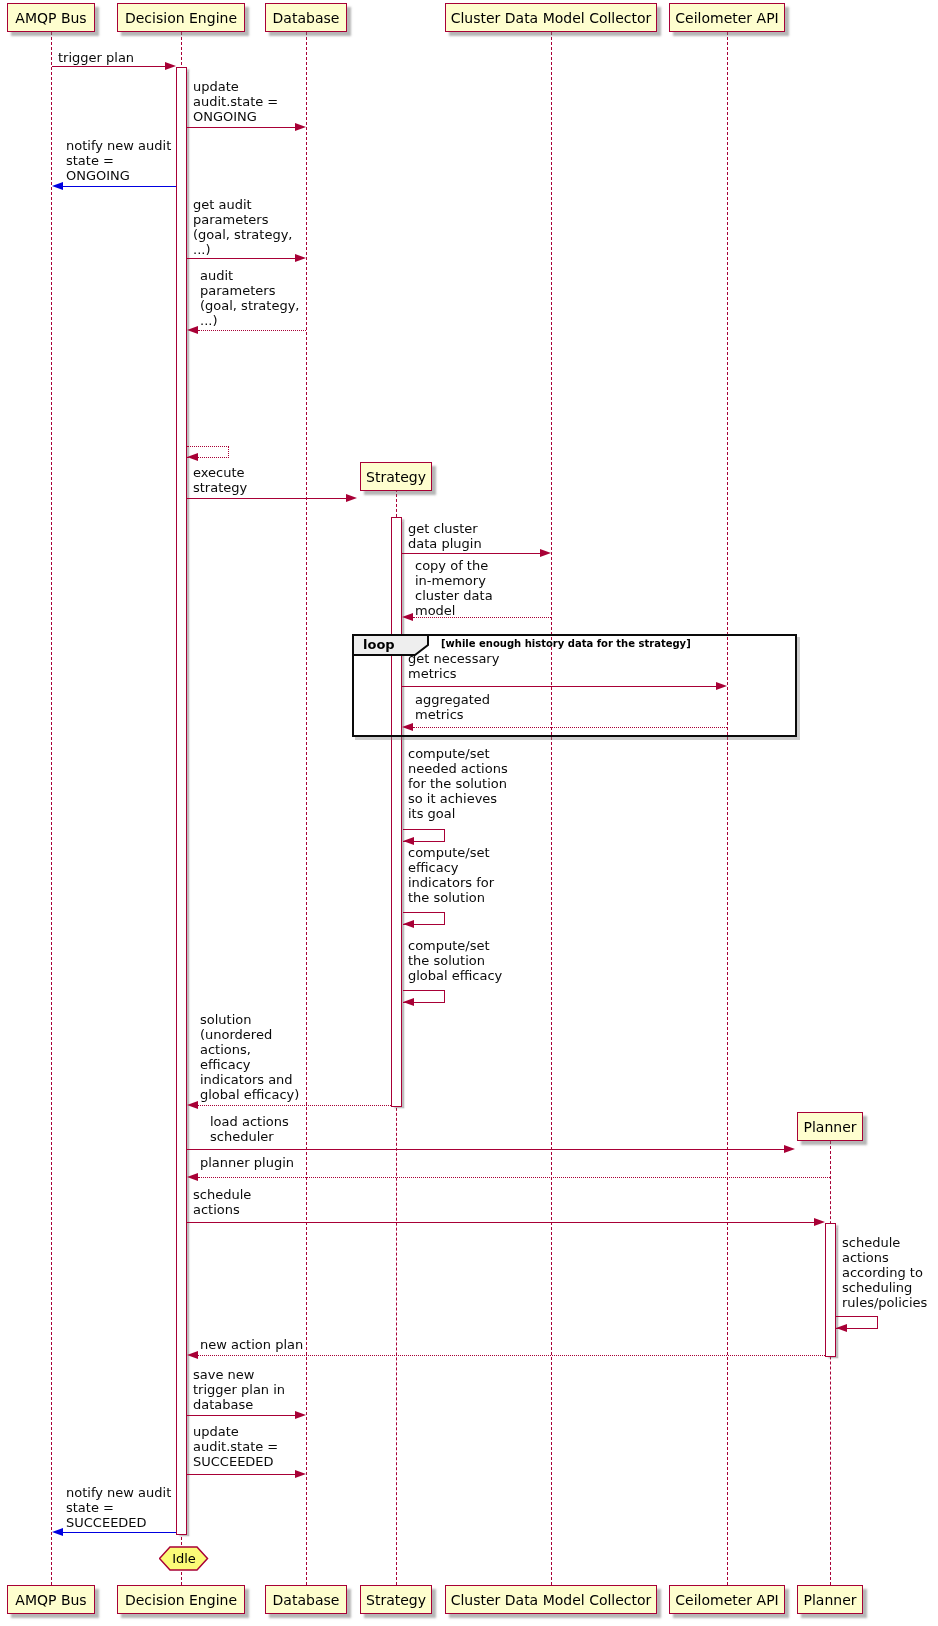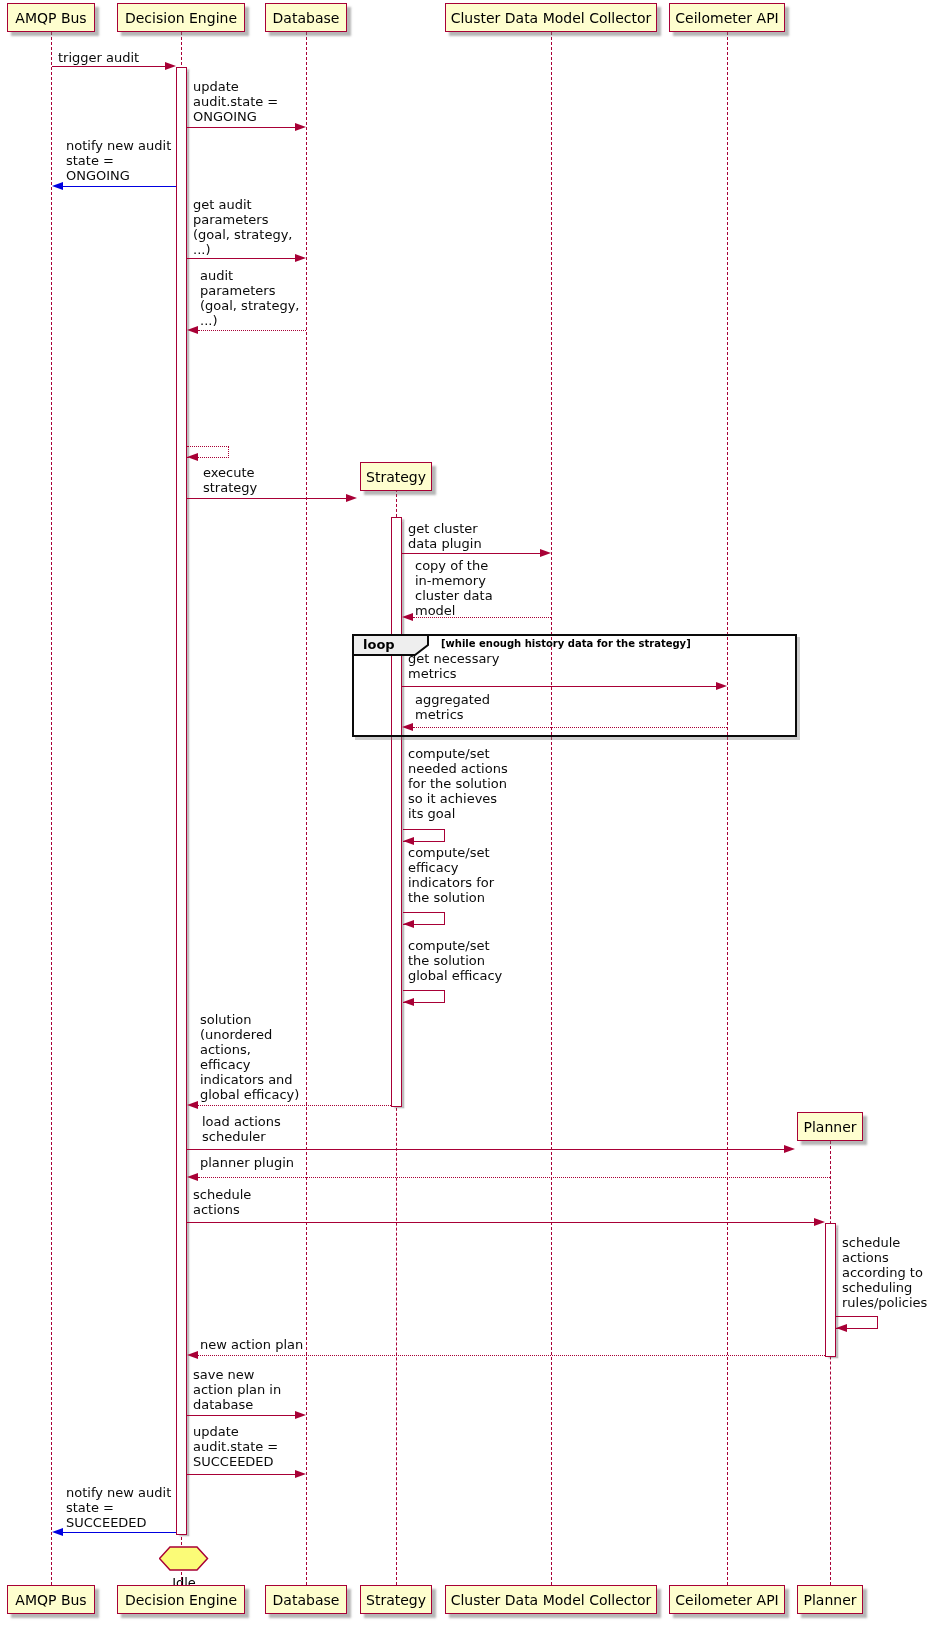--- a/index.html
+++ b/index.html
@@ -21,21 +21,21 @@
   .hd.l{border-right:11px solid #A80036;}
   .hd.l.blue{border-right-color:#0000E0;}
   .self{position:absolute;width:42px;box-sizing:border-box;
         border-top:1.4px solid #A80036;border-right:1.4px solid #A80036;border-bottom:1.4px solid #A80036;}
   .self.dot{border-top-style:dotted;border-right-style:dotted;border-bottom-style:dotted;}
   .frame{position:absolute;border:2px solid #0a0a0a;box-shadow:3px 3px 0 rgba(130,130,130,.4);}
   .frame-cond{position:absolute;font-size:10px;font-weight:bold;white-space:nowrap;}
   .frame-tab-text{position:absolute;font-size:13px;font-weight:bold;}
   .hexwrap{position:absolute;}
   .hexlabel{position:absolute;left:0;top:0;width:100%;height:100%;display:flex;
-            align-items:center;justify-content:center;font-size:13px;margin-top:24px;}
+            align-items:center;justify-content:center;font-size:13px;}
 </style>
 </head>
 <body>
 
 <div class="diagram">
 
   <div class="ll" style="left:51px;top:32px;height:1553px"></div>
   <div class="ll" style="left:181px;top:32px;height:1553px"></div>
   <div class="ll" style="left:306px;top:32px;height:1553px"></div>
   <div class="ll" style="left:396px;top:489px;height:1096px"></div>
@@ -47,21 +47,21 @@
   <div class="bar" style="left:391px;top:517px;height:590px"></div>
   <div class="bar" style="left:825px;top:1223px;height:134px"></div>
 
   <div class="frame" style="left:352px;top:634px;width:441px;height:99px"></div>
   <svg style="position:absolute;left:352px;top:634px" width="80" height="24">
     <path d="M1,1 H76 V11 L63,21 H1 Z" fill="#EEEEEE" stroke="#0a0a0a" stroke-width="2"></path>
   </svg>
   <div class="frame-tab-text" style="left:363px;top:637px">loop</div>
   <div class="frame-cond" style="left:441px;top:638px">[while enough history data for the strategy]</div>
 
-  <div class="msg" style="left:58px;top:50px">trigger audit</div>
+  <div class="msg" style="left:58px;top:50px">trigger plan</div>
   <div class="ar" style="left:52px;top:66px;width:113px"></div>
   <div class="hd r" style="left:165px;top:62px"></div>
 
   <div class="msg" style="left:193px;top:79px">update
 audit.state =
 ONGOING</div>
   <div class="ar" style="left:187px;top:127px;width:108px"></div>
   <div class="hd r" style="left:295px;top:123px"></div>
 
   <div class="msg" style="left:66px;top:138px">notify new audit
@@ -80,21 +80,21 @@
   <div class="msg" style="left:200px;top:268px">audit
 parameters
 (goal, strategy,
 ...)</div>
   <div class="ar dot" style="left:198px;top:330px;width:108px"></div>
   <div class="hd l" style="left:187px;top:326px"></div>
 
   <div class="self dot" style="left:187px;top:446px;height:12px"></div>
   <div class="hd l" style="left:187px;top:453px"></div>
 
-  <div class="msg" style="left:203px;top:465px">execute
+  <div class="msg" style="left:193px;top:465px">execute
 strategy</div>
   <div class="ar" style="left:187px;top:498px;width:159px"></div>
   <div class="hd r" style="left:346px;top:494px"></div>
 
   <div class="msg" style="left:408px;top:521px">get cluster
 data plugin</div>
   <div class="ar" style="left:402px;top:553px;width:138px"></div>
   <div class="hd r" style="left:540px;top:549px"></div>
 
   <div class="msg" style="left:415px;top:558px">copy of the
@@ -137,21 +137,21 @@
 
   <div class="msg" style="left:200px;top:1012px">solution
 (unordered
 actions,
 efficacy
 indicators and
 global efficacy)</div>
   <div class="ar dot" style="left:198px;top:1105px;width:193px"></div>
   <div class="hd l" style="left:187px;top:1101px"></div>
 
-  <div class="msg" style="left:202px;top:1114px">load actions
+  <div class="msg" style="left:210px;top:1114px">load actions
 scheduler</div>
   <div class="ar" style="left:187px;top:1149px;width:597px"></div>
   <div class="hd r" style="left:784px;top:1145px"></div>
 
   <div class="msg" style="left:200px;top:1155px">planner plugin</div>
   <div class="ar dot" style="left:198px;top:1177px;width:632px"></div>
   <div class="hd l" style="left:187px;top:1173px"></div>
 
   <div class="msg" style="left:193px;top:1187px">schedule
 actions</div>
@@ -164,21 +164,21 @@
 scheduling
 rules/policies</div>
   <div class="self" style="left:836px;top:1316px;height:13px"></div>
   <div class="hd l" style="left:836px;top:1324px"></div>
 
   <div class="msg" style="left:200px;top:1337px">new action plan</div>
   <div class="ar dot" style="left:198px;top:1355px;width:627px"></div>
   <div class="hd l" style="left:187px;top:1351px"></div>
 
   <div class="msg" style="left:193px;top:1367px">save new
-action plan in
+trigger plan in
 database</div>
   <div class="ar" style="left:187px;top:1415px;width:108px"></div>
   <div class="hd r" style="left:295px;top:1411px"></div>
 
   <div class="msg" style="left:193px;top:1424px">update
 audit.state =
 SUCCEEDED</div>
   <div class="ar" style="left:187px;top:1474px;width:108px"></div>
   <div class="hd r" style="left:295px;top:1470px"></div>
 

